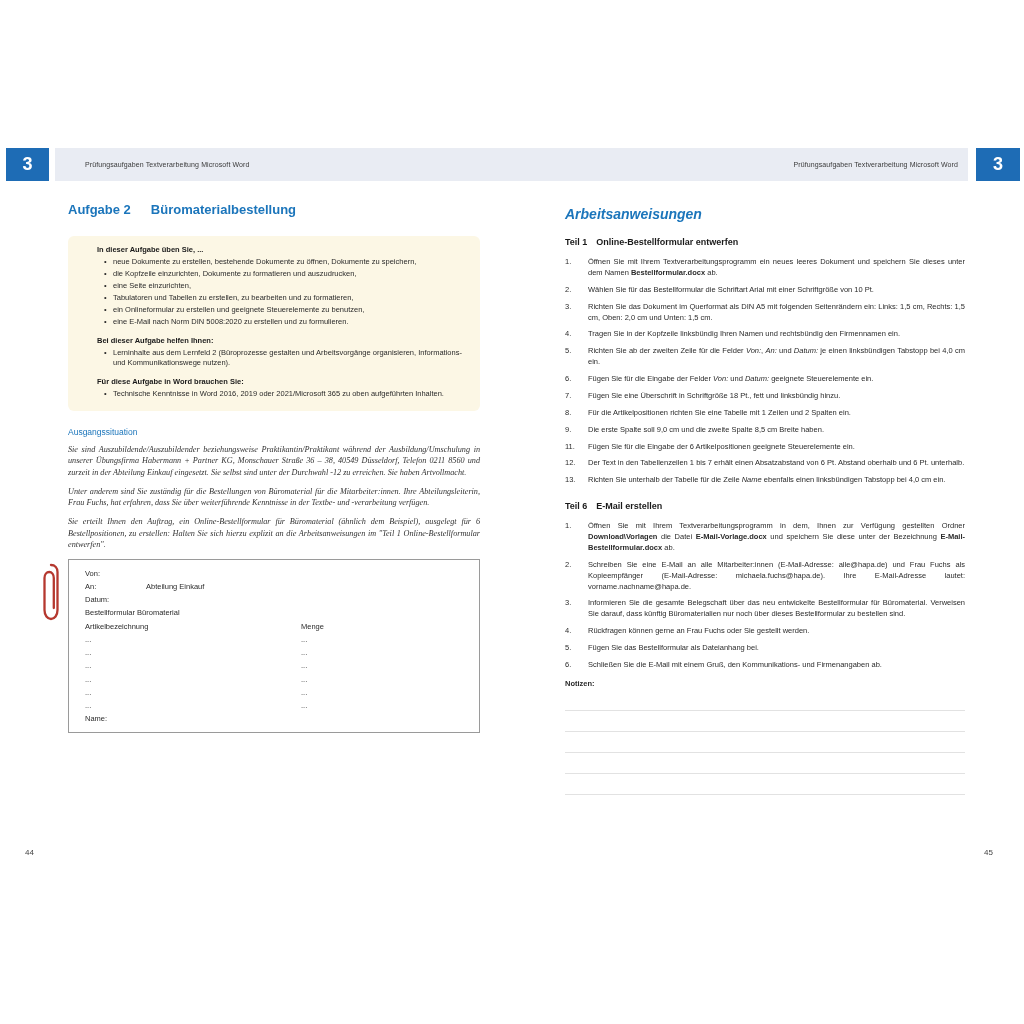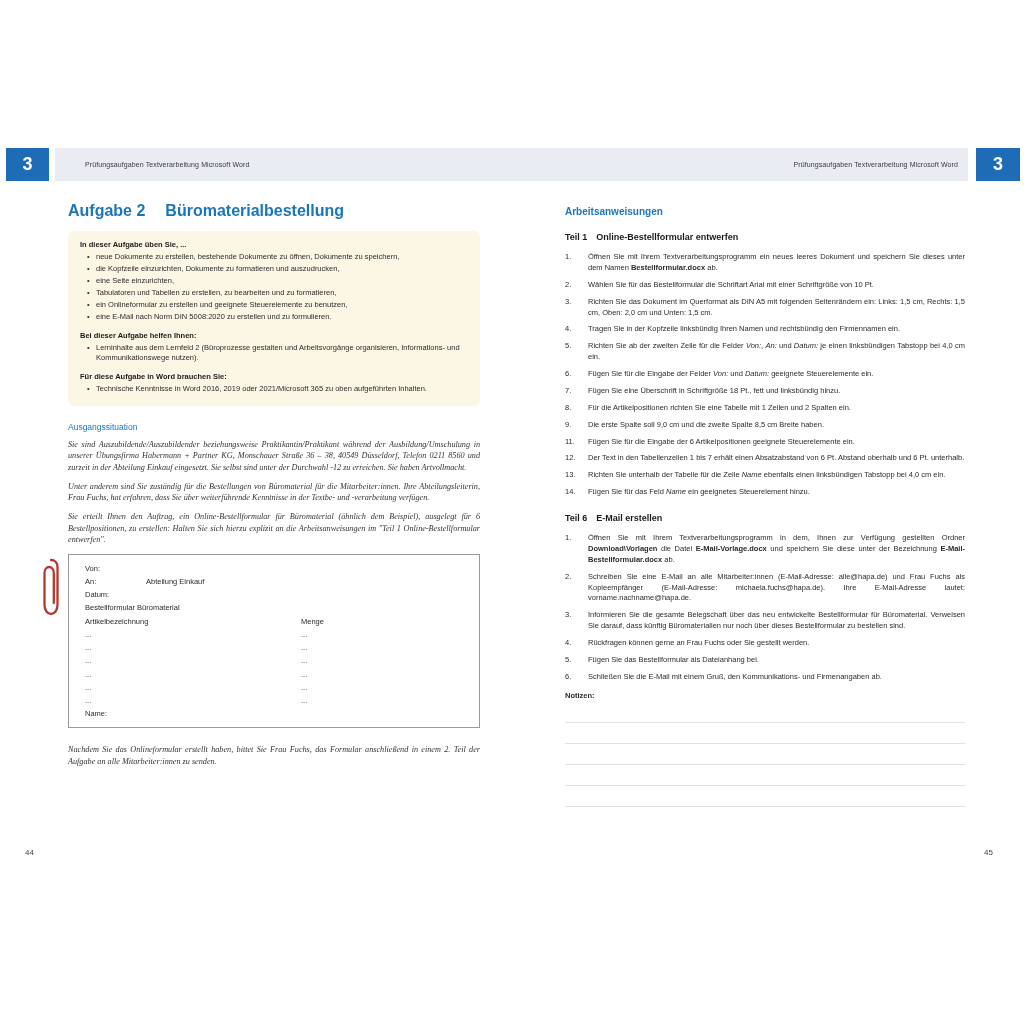--- a/index.html
+++ b/index.html
@@ -11,24 +11,24 @@
   .chapter-box { position:absolute; top:0; width:43px; height:33px; background:#1e6cb5; color:#fff;
                  display:flex; align-items:center; justify-content:center; font-size:18px; font-weight:bold; }
   .chapter-box.left { left:6px; }
   .chapter-box.right { left:976px; width:44px; }
   .header-bar { position:absolute; top:0; left:55px; width:913px; height:33px; background:#e9ecf3;
                 display:flex; align-items:center; justify-content:space-between; padding:0 10px 0 30px; }
   .header-bar span { font-size:7px; color:#3a3a3a; letter-spacing:.1px; }
 
   
   .left-col { position:absolute; left:68px; top:202px; width:412px; }
-  .task-title { color:#1b75bb; font-weight:bold; font-size:16px; }
+  .task-title { color:#1b75bb; font-weight:bold; font-size:13px; }
   .task-title .t-label { margin-right:20px; }
 
-  .info-box { margin-top:11px; background:#fcf7e5; border-radius:6px; padding:9px 12px 10px 12px;
+  .info-box { margin-top:19px; background:#fcf7e5; border-radius:6px; padding:9px 12px 10px 29px;
               font-size:7.5px; line-height:1.42; color:#2b2b2b; }
   .info-box h4 { font-size:7.5px; font-weight:bold; color:#1a1a1a; margin:0; }
   .info-box h4.spaced { margin-top:8px; }
   .info-box ul { list-style:none; margin:1px 0 0 0; }
   .info-box li { padding-left:16px; position:relative; margin-bottom:1.5px; }
   .info-box li::before { content:"•"; position:absolute; left:7px; top:0; color:#2b2b2b; }
 
   .sect-heading { margin-top:16px; color:#1b75bb; font-weight:normal; font-size:8.5px; }
   .serif-par { font-family:Liberation Serif, serif; font-style:italic; font-size:8.2px;
                line-height:1.42; text-align:justify; margin-top:7px; color:#333; }
@@ -42,21 +42,21 @@
   .form-footer { line-height:14px; }
 
   .closing-par { margin-top:16px; }
 
   .page-num { position:absolute; top:848px; font-size:8px; color:#444; }
   .page-num.left { left:25px; }
   .page-num.right { left:984px; }
 
   
   .right-col { position:absolute; left:565px; top:206px; width:400px; }
-  .instructions-heading { color:#1b75bb; font-weight:bold; font-size:10px; }
+  .instructions-heading { color:#1b75bb; font-weight:bold; font-size:14px;font-style:italic; }
   .teil-heading { font-weight:bold; font-size:9px; color:#1a1a1a; margin-top:15px; }
   .teil-heading .teil-label { margin-right:9px; }
   ol.steps { list-style:none; margin-top:10px; }
   ol.steps li { display:grid; grid-template-columns:17px 1fr; column-gap:6px; margin-bottom:6px;
                 font-size:7.5px; line-height:1.45; }
   ol.steps .num { text-align:left; }
   ol.steps .step-text { text-align:justify; }
   ol.steps .step-text b { font-weight:bold; }
   ol.steps .step-text i { font-style:italic; }
 
@@ -171,21 +171,20 @@
 
             <div class="form-table-row">
               <span>...</span>
               <span>...</span>
             </div>
           </div>
         <div class="form-footer">Name:</div>
       </div>
     </div>
 
-    <p class="serif-par closing-par">Nachdem Sie das Onlineformular erstellt haben, bittet Sie Frau Fuchs, das Formular anschließend in einem 2. Teil der Aufgabe an alle Mitarbeiter:innen zu senden.</p>
   </div>
 
   <div class="right-col">
 
     <div class="instructions-heading">Arbeitsanweisungen</div>
 
     <div class="teil-heading">
       <span class="teil-label">Teil 1</span><span>Online-Bestellformular entwerfen</span>
     </div>
     <ol class="steps">
@@ -244,24 +243,20 @@
         <li>
           <span class="num">12.</span>
           <span class="step-text">Der Text in den Tabellenzeilen 1 bis 7 erhält einen Absatzabstand von 6 Pt. Abstand oberhalb und 6 Pt. unterhalb.</span>
         </li>
 
         <li>
           <span class="num">13.</span>
           <span class="step-text">Richten Sie unterhalb der Tabelle für die Zeile <i>Name</i> ebenfalls einen linksbündigen Tabstopp bei 4,0 cm ein.</span>
         </li>
 
-        <li>
-          <span class="num">14.</span>
-          <span class="step-text">Fügen Sie für das Feld <i>Name</i> ein geeignetes Steuerelement hinzu.</span>
-        </li>
       </ol>
 
     <div class="teil-heading">
       <span class="teil-label">Teil 6</span><span>E-Mail erstellen</span>
     </div>
     <ol class="steps">
 
         <li>
           <span class="num">1.</span>
           <span class="step-text">Öffnen Sie mit Ihrem Textverarbeitungsprogramm in dem, Ihnen zur Verfügung gestellten Ordner <b>Download\Vorlagen</b> die Datei <b>E-Mail-Vorlage.docx</b> und speichern Sie diese unter der Bezeichnung <b>E-Mail-Bestellformular.docx</b> ab.</span>

